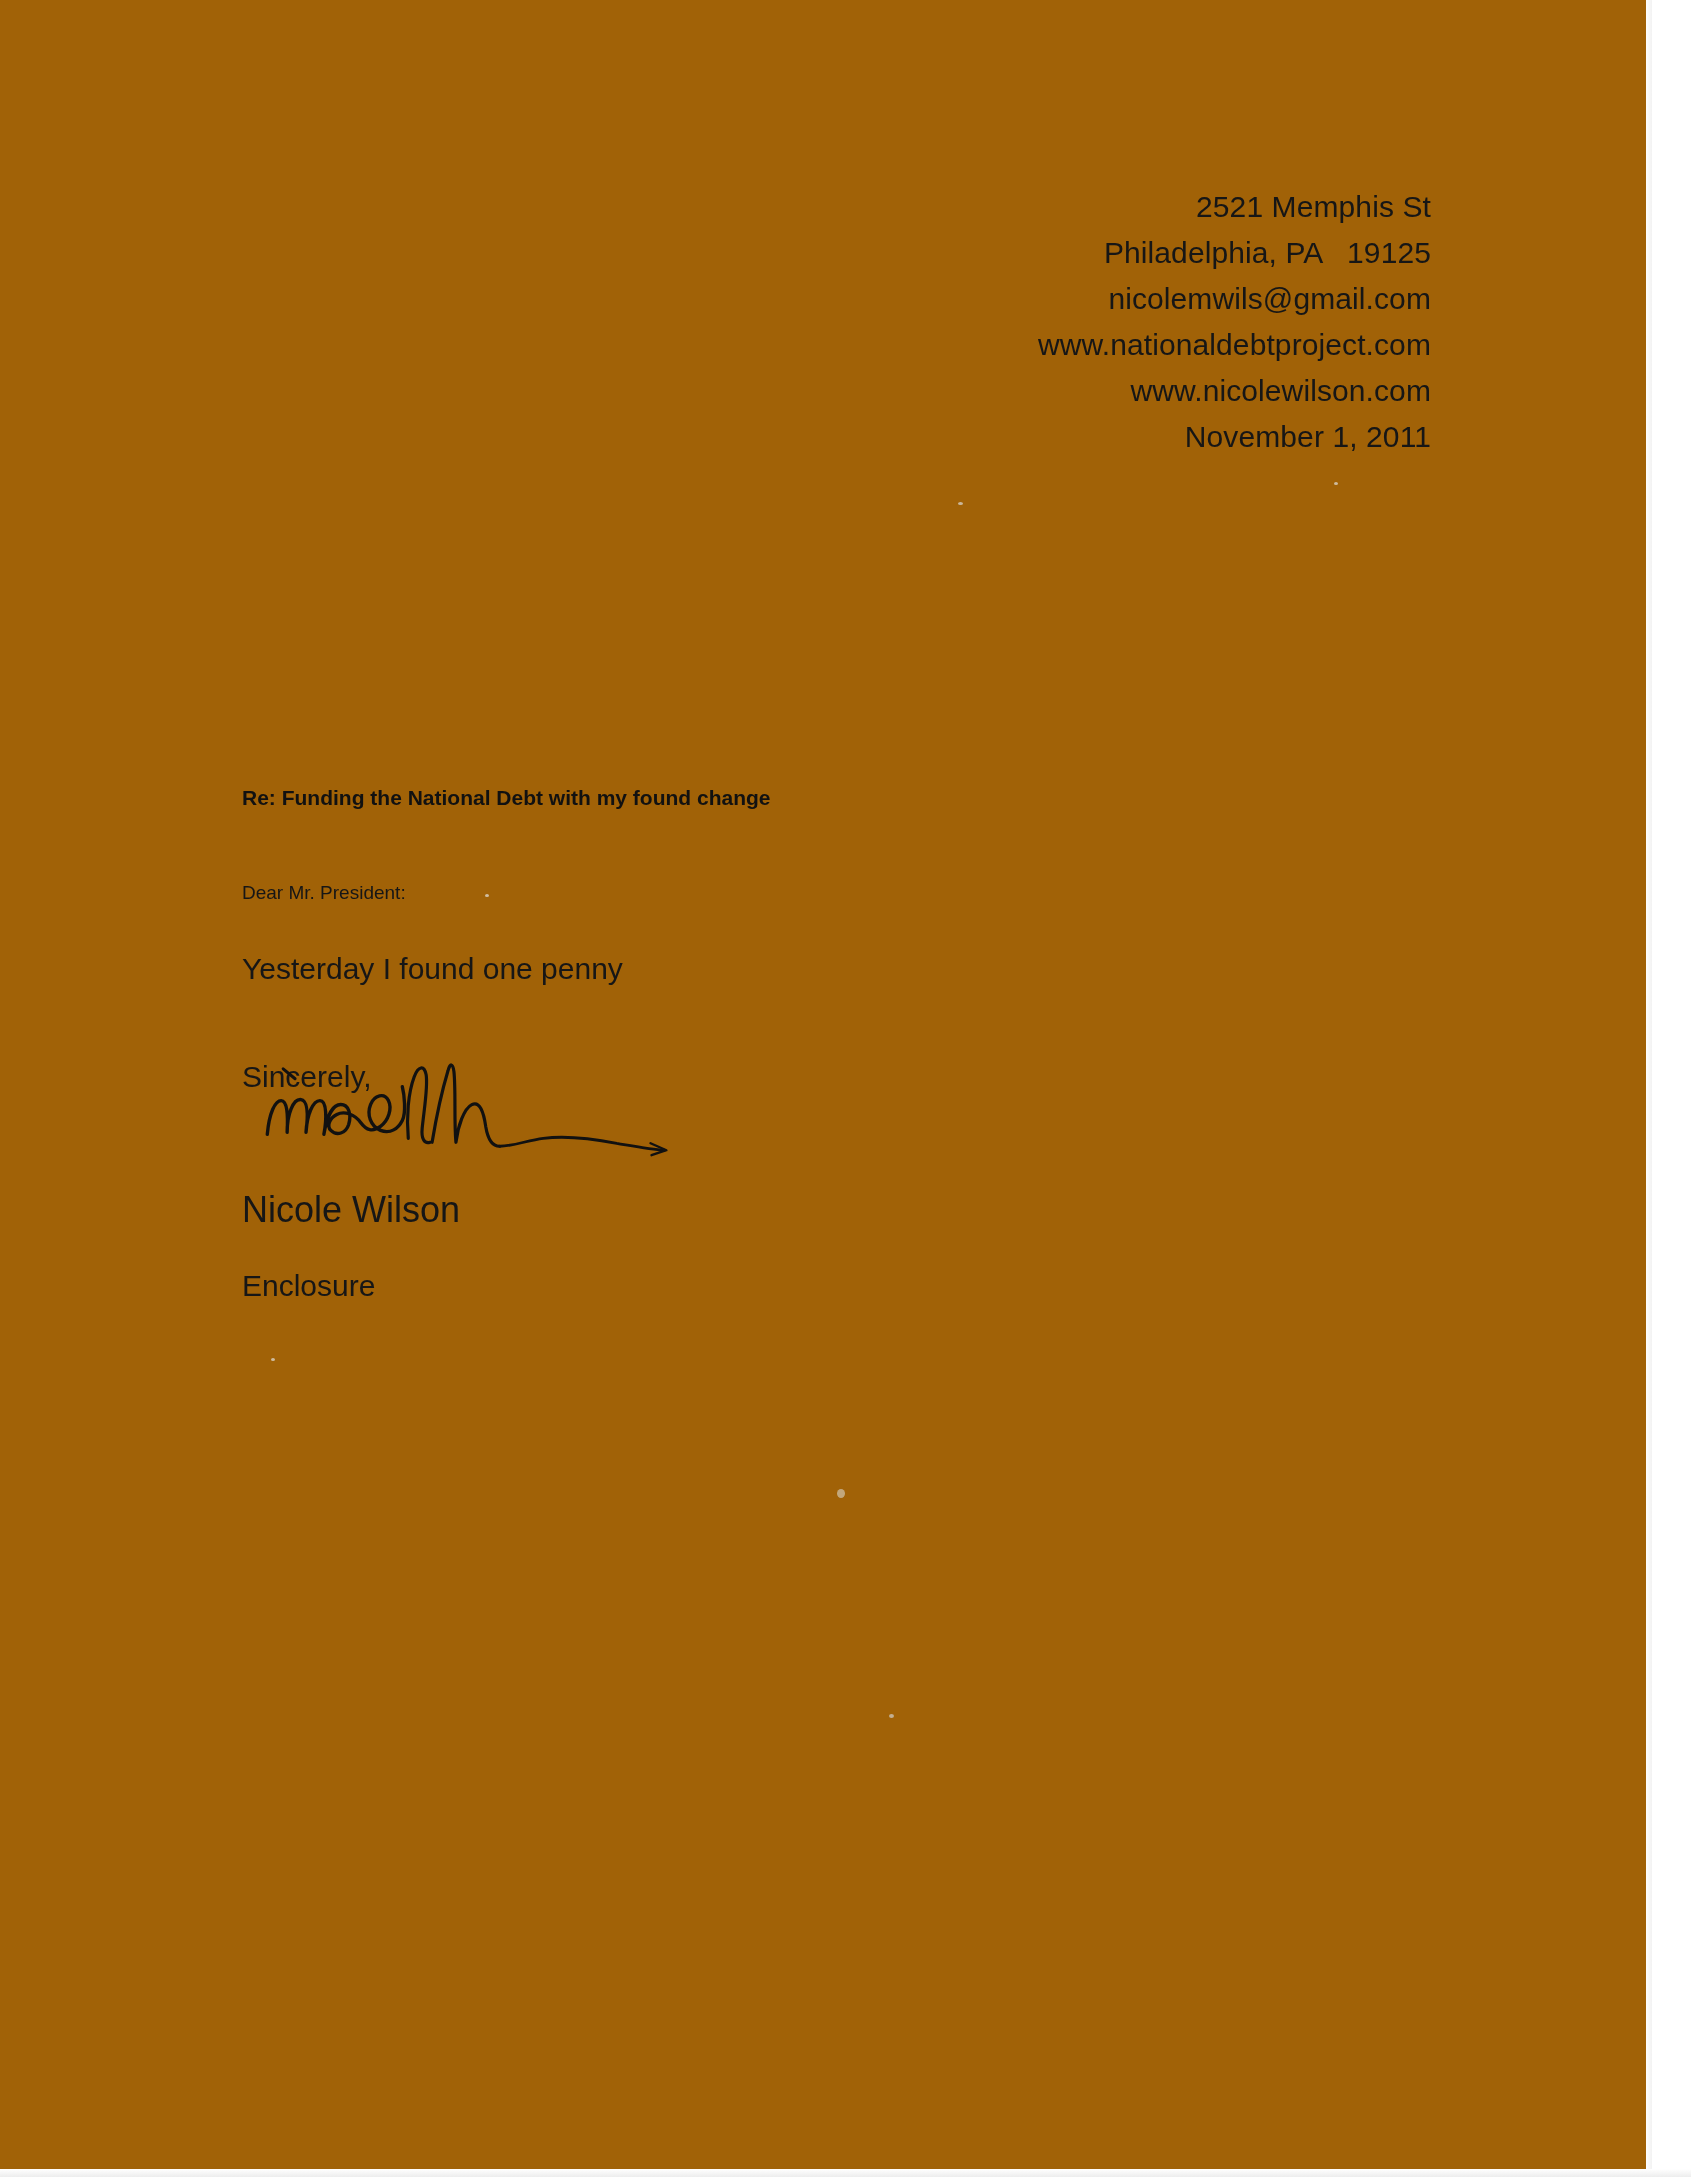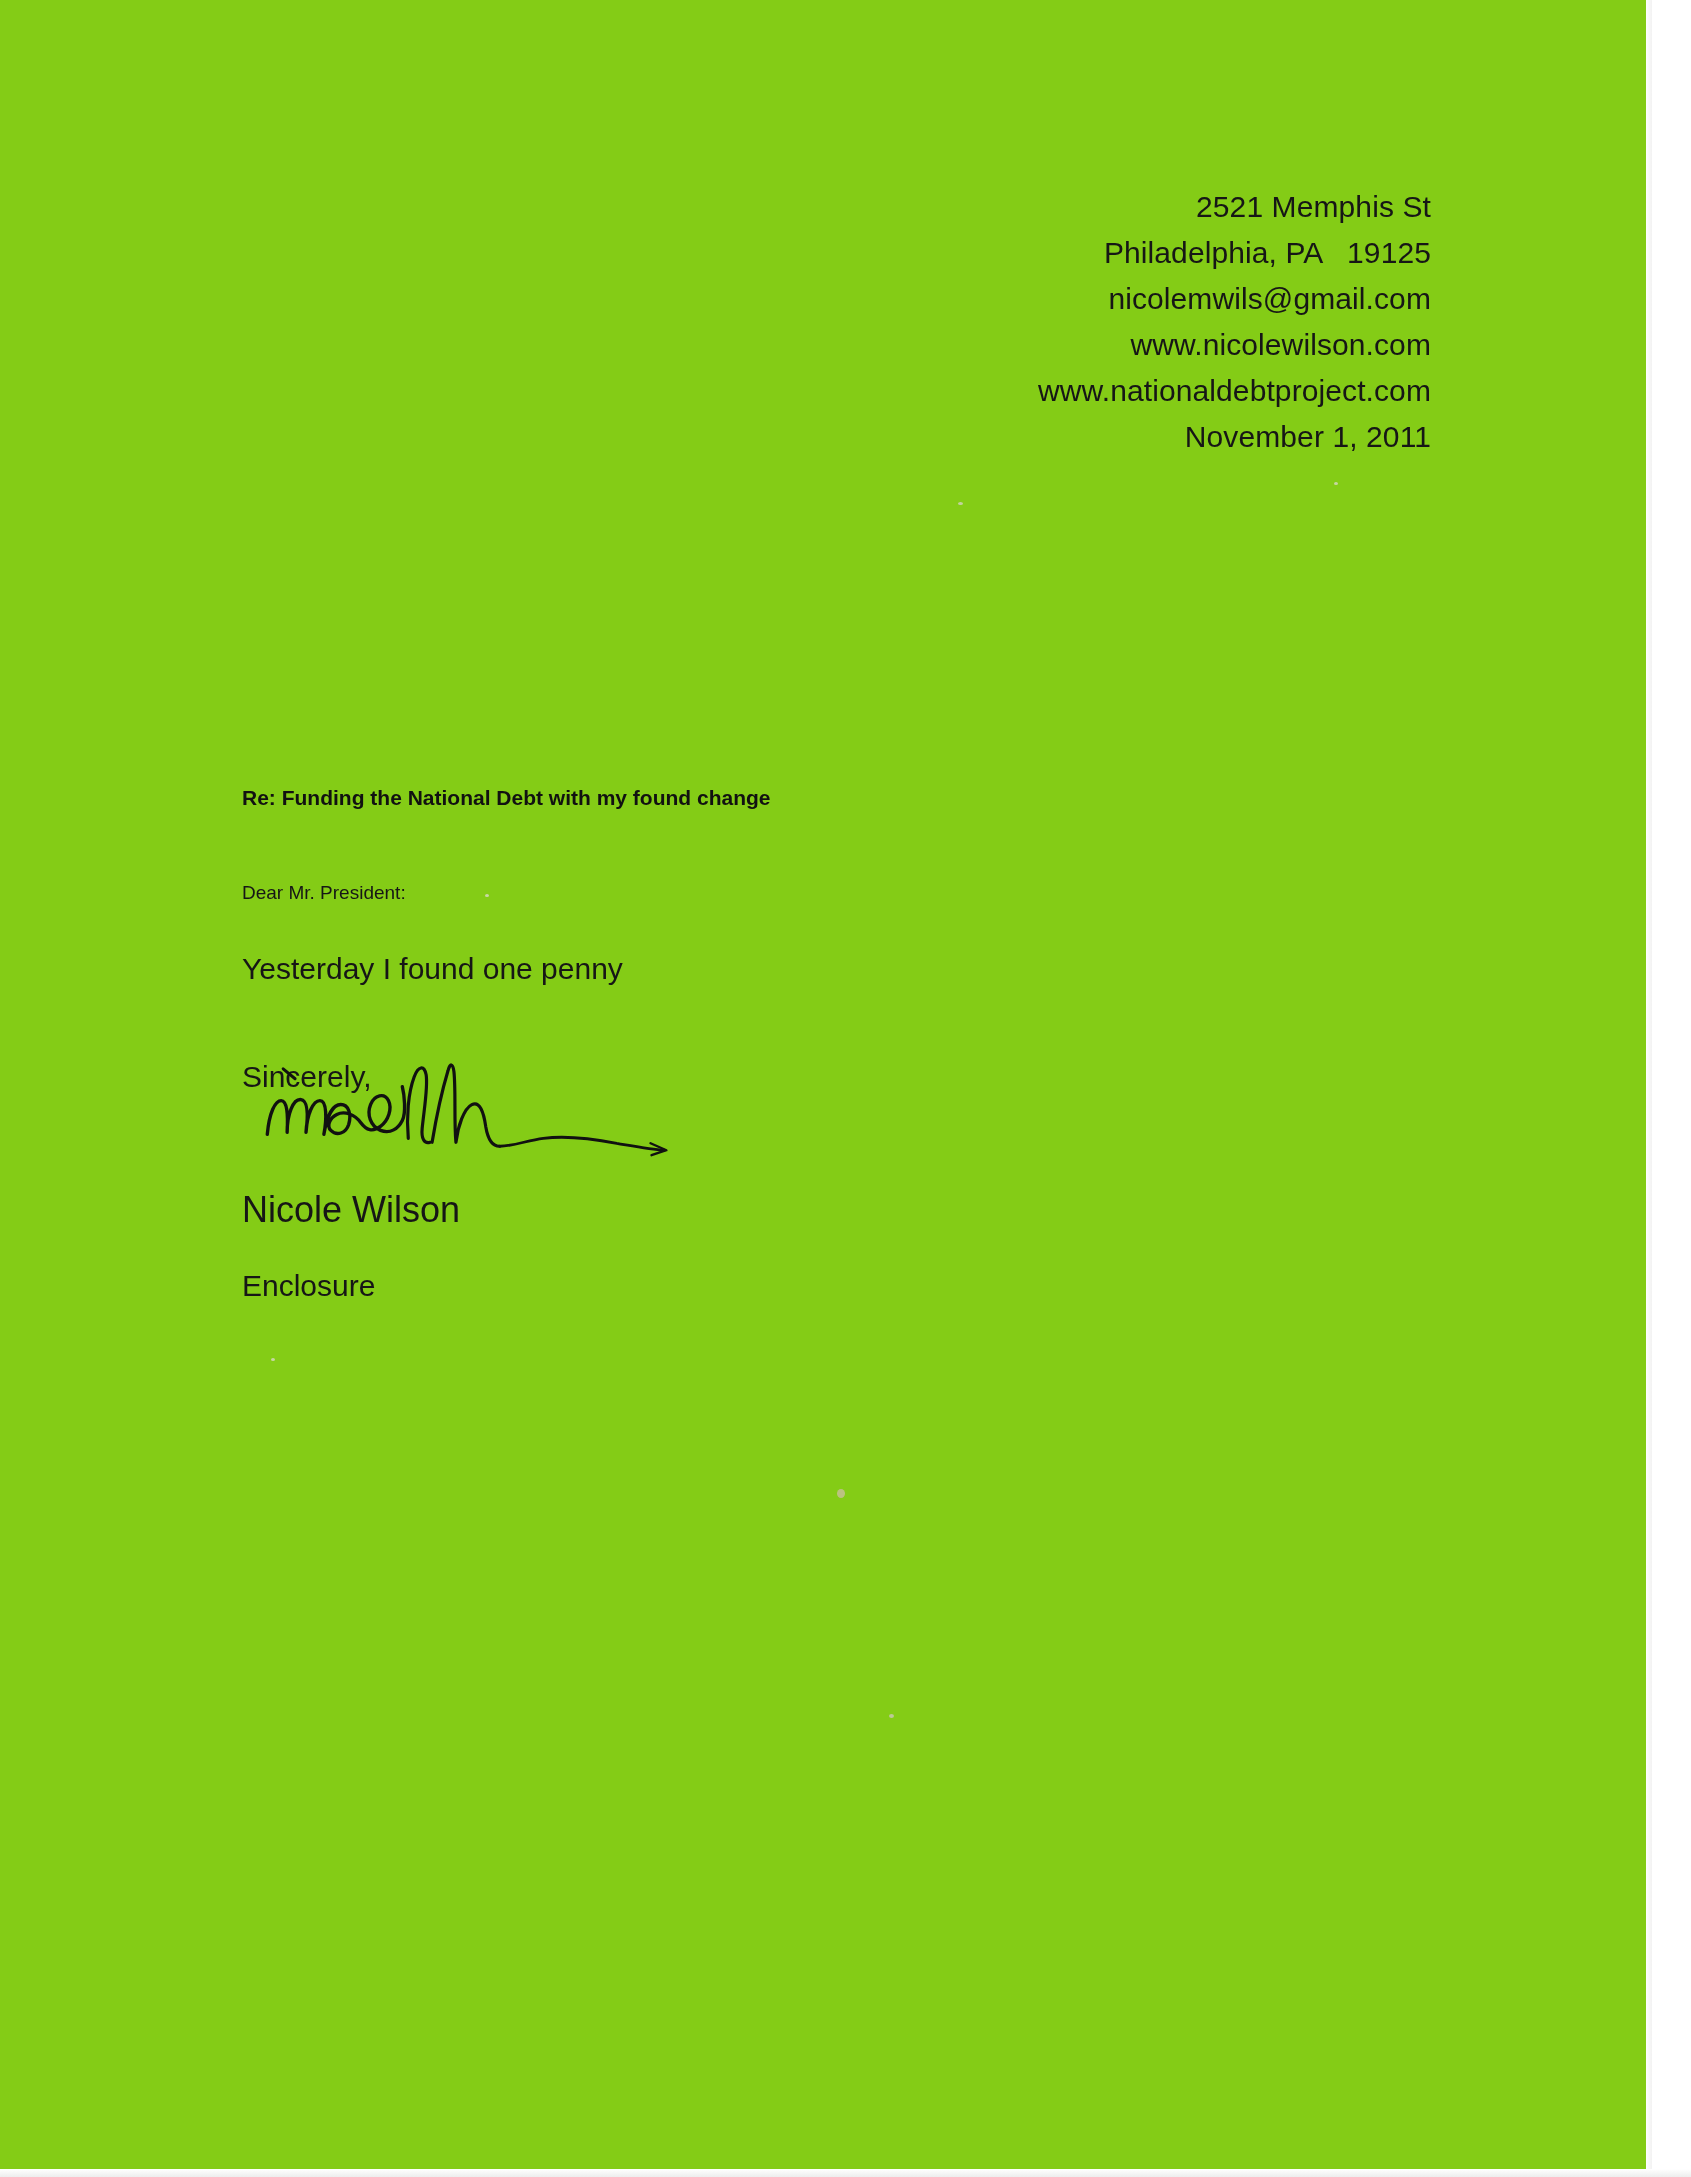--- a/index.html
+++ b/index.html
@@ -16,21 +16,21 @@
     overflow: hidden;
   }
 
   
   .page {
     position: absolute;
     left: 0;
     top: 0;
     width: 1652px;
     height: 2177px;
-    background: #84cc16;
+    background: #a16207;
   }
 
   .paper-edge-right {
     position: absolute;
     top: 0;
     right: 0;
     width: 6px;
     height: 2177px;
     background: linear-gradient(to right, #ffffff, #f2f2f2);
   }
@@ -169,22 +169,22 @@
 
 <div class="page">
 
   <div class="paper-edge-right"></div>
   <div class="paper-edge-bottom"></div>
 
   <div class="return-block">
     <div>2521 Memphis St</div>
     <div>Philadelphia, PA   19125</div>
     <div>nicolemwils@gmail.com</div>
+    <div>www.nationaldebtproject.com</div>
     <div>www.nicolewilson.com</div>
-    <div>www.nationaldebtproject.com</div>
     <div>November 1, 2011</div>
   </div>
 
 
   <div class="subject-line">Re: Funding the National Debt with my found change</div>
 
   <div class="salutation">Dear Mr. President:</div>
 
   <div class="body-paragraph">Yesterday I found one penny</div>
 

